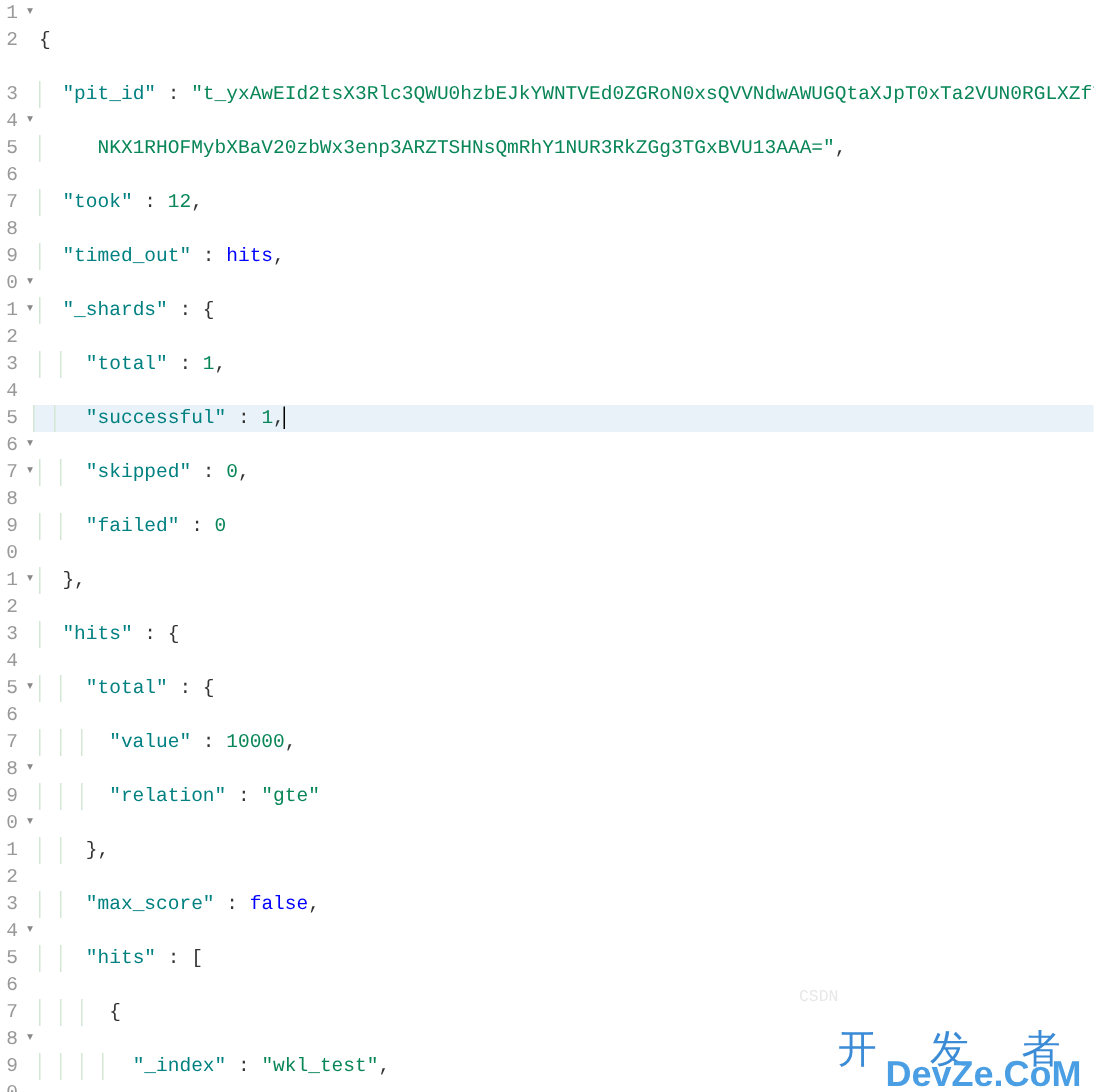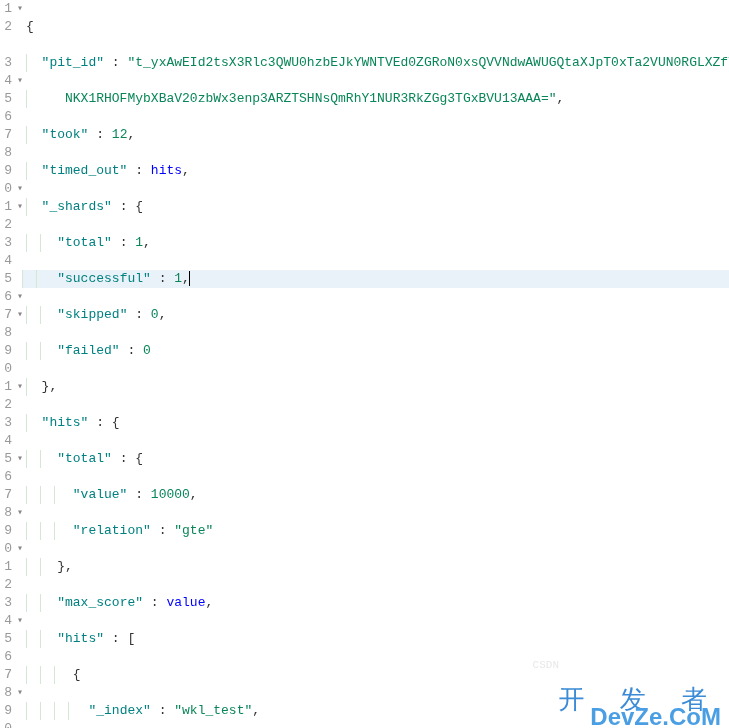--- a/index.html
+++ b/index.html
@@ -188,21 +188,21 @@
 <div class="line"><span class="g" style="left:0"></span><span class="g" style="left:14px"></span>    <span class="k">"total"</span><span class="c"> : </span><span class="n">1</span><span class="p">,</span></div>
 <div class="line hl"><span class="g" style="left:0"></span><span class="g" style="left:14px"></span>    <span class="k">"successful"</span><span class="c"> : </span><span class="n">1</span><span class="p">,</span><span class="cursor"></span></div>
 <div class="line"><span class="g" style="left:0"></span><span class="g" style="left:14px"></span>    <span class="k">"skipped"</span><span class="c"> : </span><span class="n">0</span><span class="p">,</span></div>
 <div class="line"><span class="g" style="left:0"></span><span class="g" style="left:14px"></span>    <span class="k">"failed"</span><span class="c"> : </span><span class="n">0</span></div>
 <div class="line"><span class="g" style="left:0"></span>  <span class="p">},</span></div>
 <div class="line"><span class="g" style="left:0"></span>  <span class="k">"hits"</span><span class="c"> : {</span></div>
 <div class="line"><span class="g" style="left:0"></span><span class="g" style="left:14px"></span>    <span class="k">"total"</span><span class="c"> : {</span></div>
 <div class="line"><span class="g" style="left:0"></span><span class="g" style="left:14px"></span><span class="g" style="left:28px"></span>      <span class="k">"value"</span><span class="c"> : </span><span class="n">10000</span><span class="p">,</span></div>
 <div class="line"><span class="g" style="left:0"></span><span class="g" style="left:14px"></span><span class="g" style="left:28px"></span>      <span class="k">"relation"</span><span class="c"> : </span><span class="s">"gte"</span></div>
 <div class="line"><span class="g" style="left:0"></span><span class="g" style="left:14px"></span>    <span class="p">},</span></div>
-<div class="line"><span class="g" style="left:0"></span><span class="g" style="left:14px"></span>    <span class="k">"max_score"</span><span class="c"> : </span><span class="nul">value</span><span class="p">,</span></div>
+<div class="line"><span class="g" style="left:0"></span><span class="g" style="left:14px"></span>    <span class="k">"max_score"</span><span class="c"> : </span><span class="nul">false</span><span class="p">,</span></div>
 <div class="line"><span class="g" style="left:0"></span><span class="g" style="left:14px"></span>    <span class="k">"hits"</span><span class="c"> : [</span></div>
 <div class="line"><span class="g" style="left:0"></span><span class="g" style="left:14px"></span><span class="g" style="left:28px"></span>      <span class="p">{</span></div>
 <div class="line"><span class="g" style="left:0"></span><span class="g" style="left:14px"></span><span class="g" style="left:28px"></span><span class="g" style="left:42px"></span>        <span class="k">"_index"</span><span class="c"> : </span><span class="s">"wkl_test"</span><span class="p">,</span></div>
 
 
 
 
 
 
 

